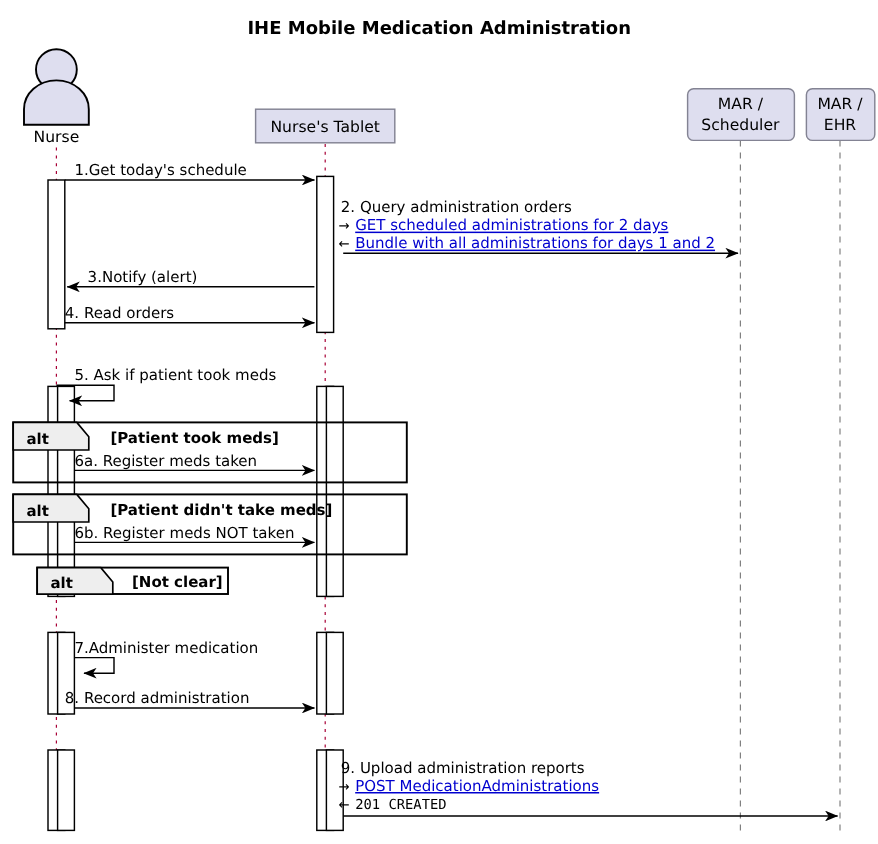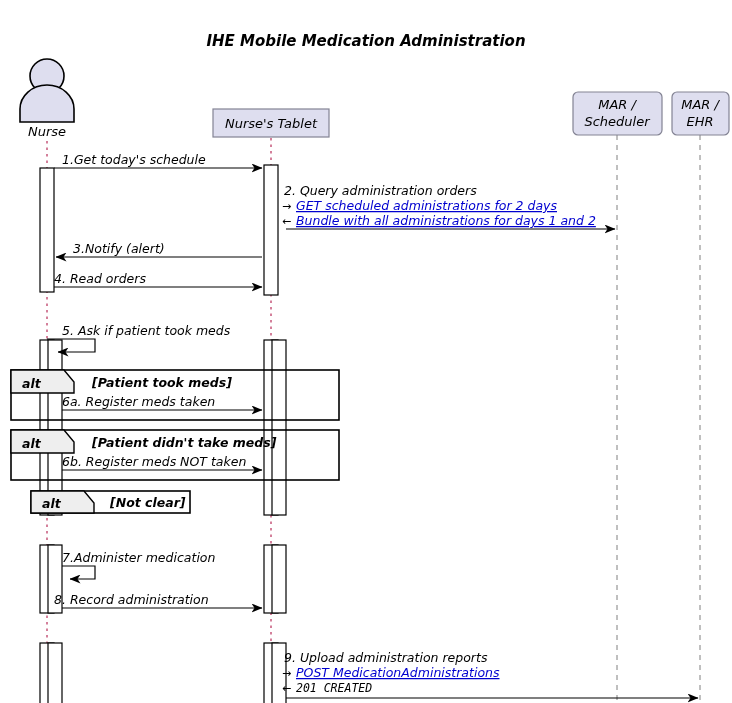--- a/index.html
+++ b/index.html
@@ -9,24 +9,23 @@
   }
   body {
     width: 732px;
     height: 703px;
     position: relative;
     font-family: "DejaVu Sans", sans-serif;
     overflow: hidden;
   }
   #diagram-root {
     position: absolute;
-    left: 0; top: 18px;
+    left: 0; top: 0;
     width: 732px;
     height: 519px;
-    font-style: italic;
   }
   svg#seq {
     position: absolute;
     left: 0; top: 0;
   }
   .title-text {
     font-family: "DejaVu Sans", sans-serif;
     font-size: 15px;
     font-weight: bold;
     fill: #000000;

